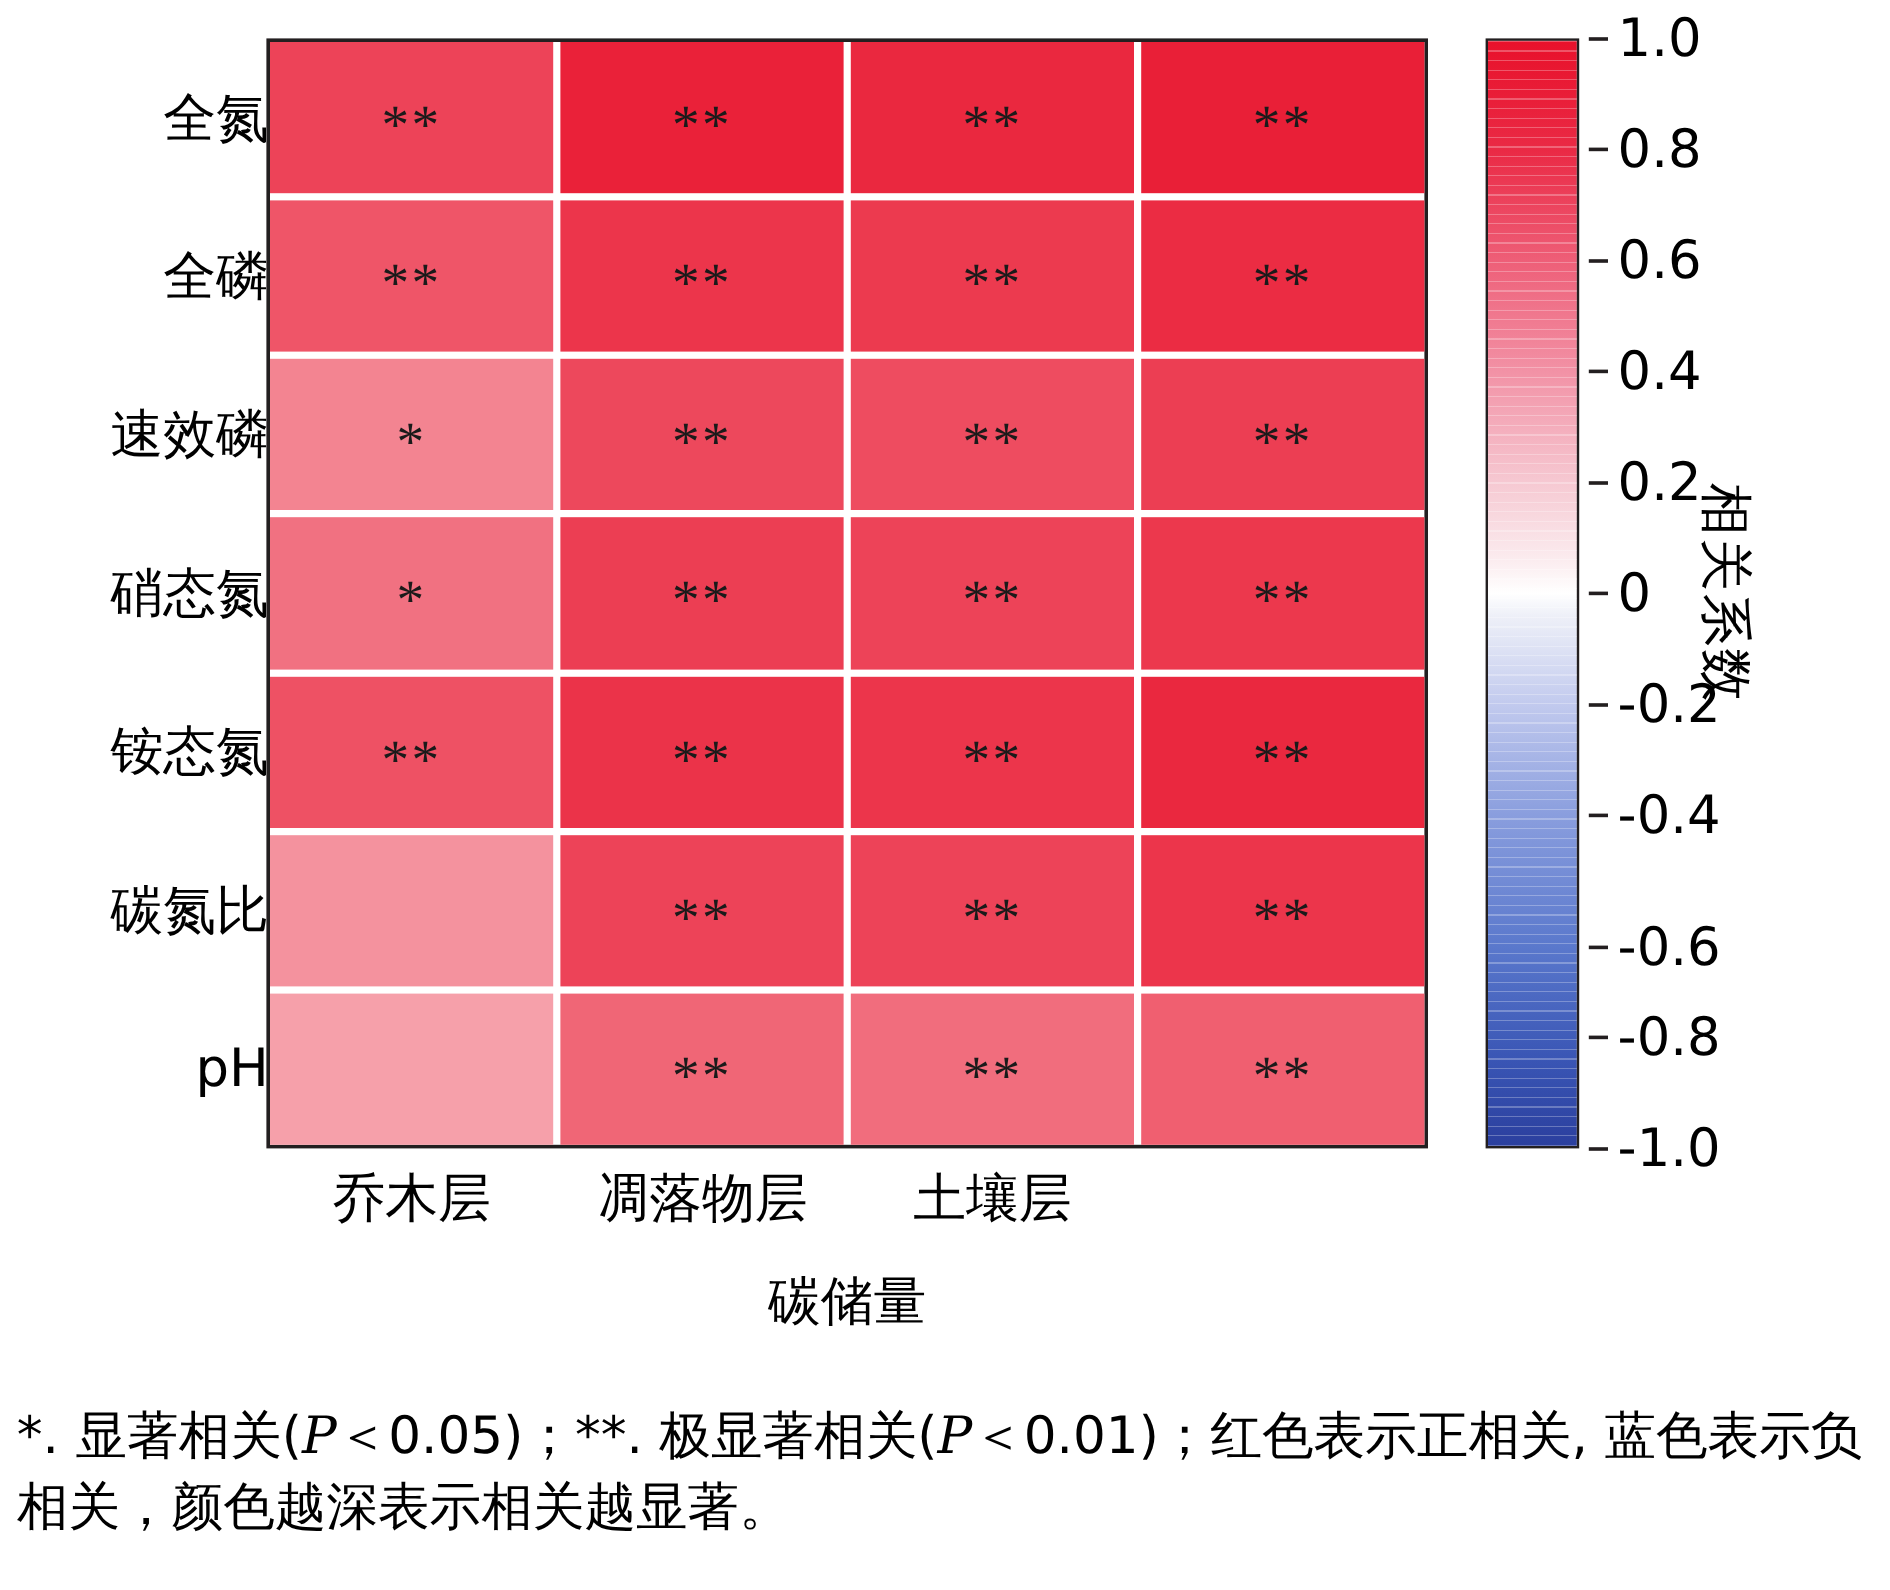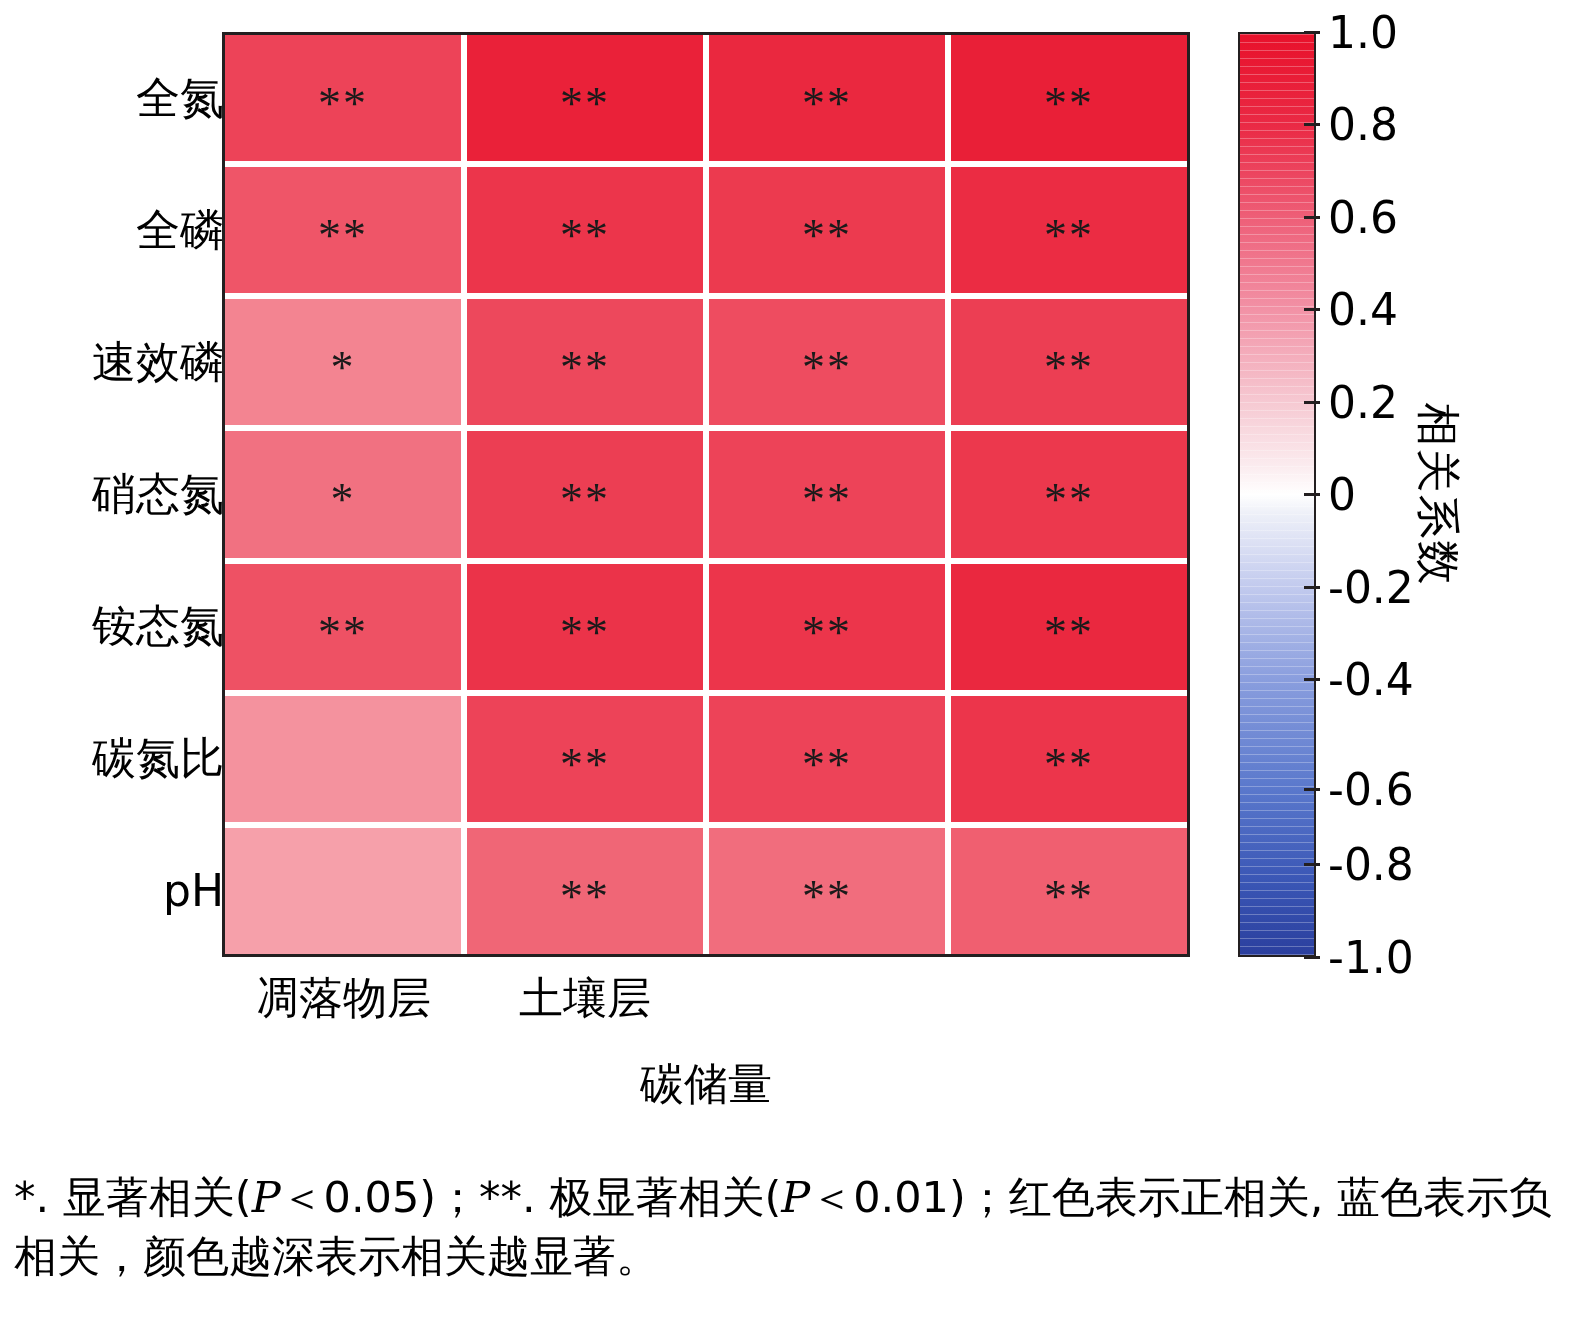--- a/index.html
+++ b/index.html
@@ -147,21 +147,21 @@
     width: 100%; height: 100%;
     background-image: repeating-linear-gradient(to bottom,
       rgba(255,255,255,0.28) 0px,
       rgba(255,255,255,0.28) 1px,
       rgba(255,255,255,0) 1px,
       rgba(255,255,255,0) 8px);
     pointer-events: none;
   }
   #cb-ticks {
     position: absolute;
-    left: 66px;
+    left: 86px;
     top: 0;
     width: 160px;
     height: 925px;
   }
   .cb-tick {
     position: absolute;
     left: 0;
     transform: translateY(-50%);
     display: flex;
     align-items: center;
@@ -317,20 +317,21 @@
       <div class="cell" style="background: rgb(241, 109, 125);">
           <span class="star">**</span>
         </div>
       <div class="cell" style="background: rgb(240, 95, 112);">
           <span class="star">**</span>
         </div>
     </div>
   </div>
 
   <div id="col-labels">
+    <div class="col-label">乔木层</div>
     <div class="col-label">凋落物层</div>
     <div class="col-label">土壤层</div>
   </div>
   <div id="xaxis-title">碳储量</div>
 
   <div id="colorbar-wrap">
     <div id="colorbar">
       <div id="cb-stripes"></div>
     </div>
     <div id="cb-ticks">

